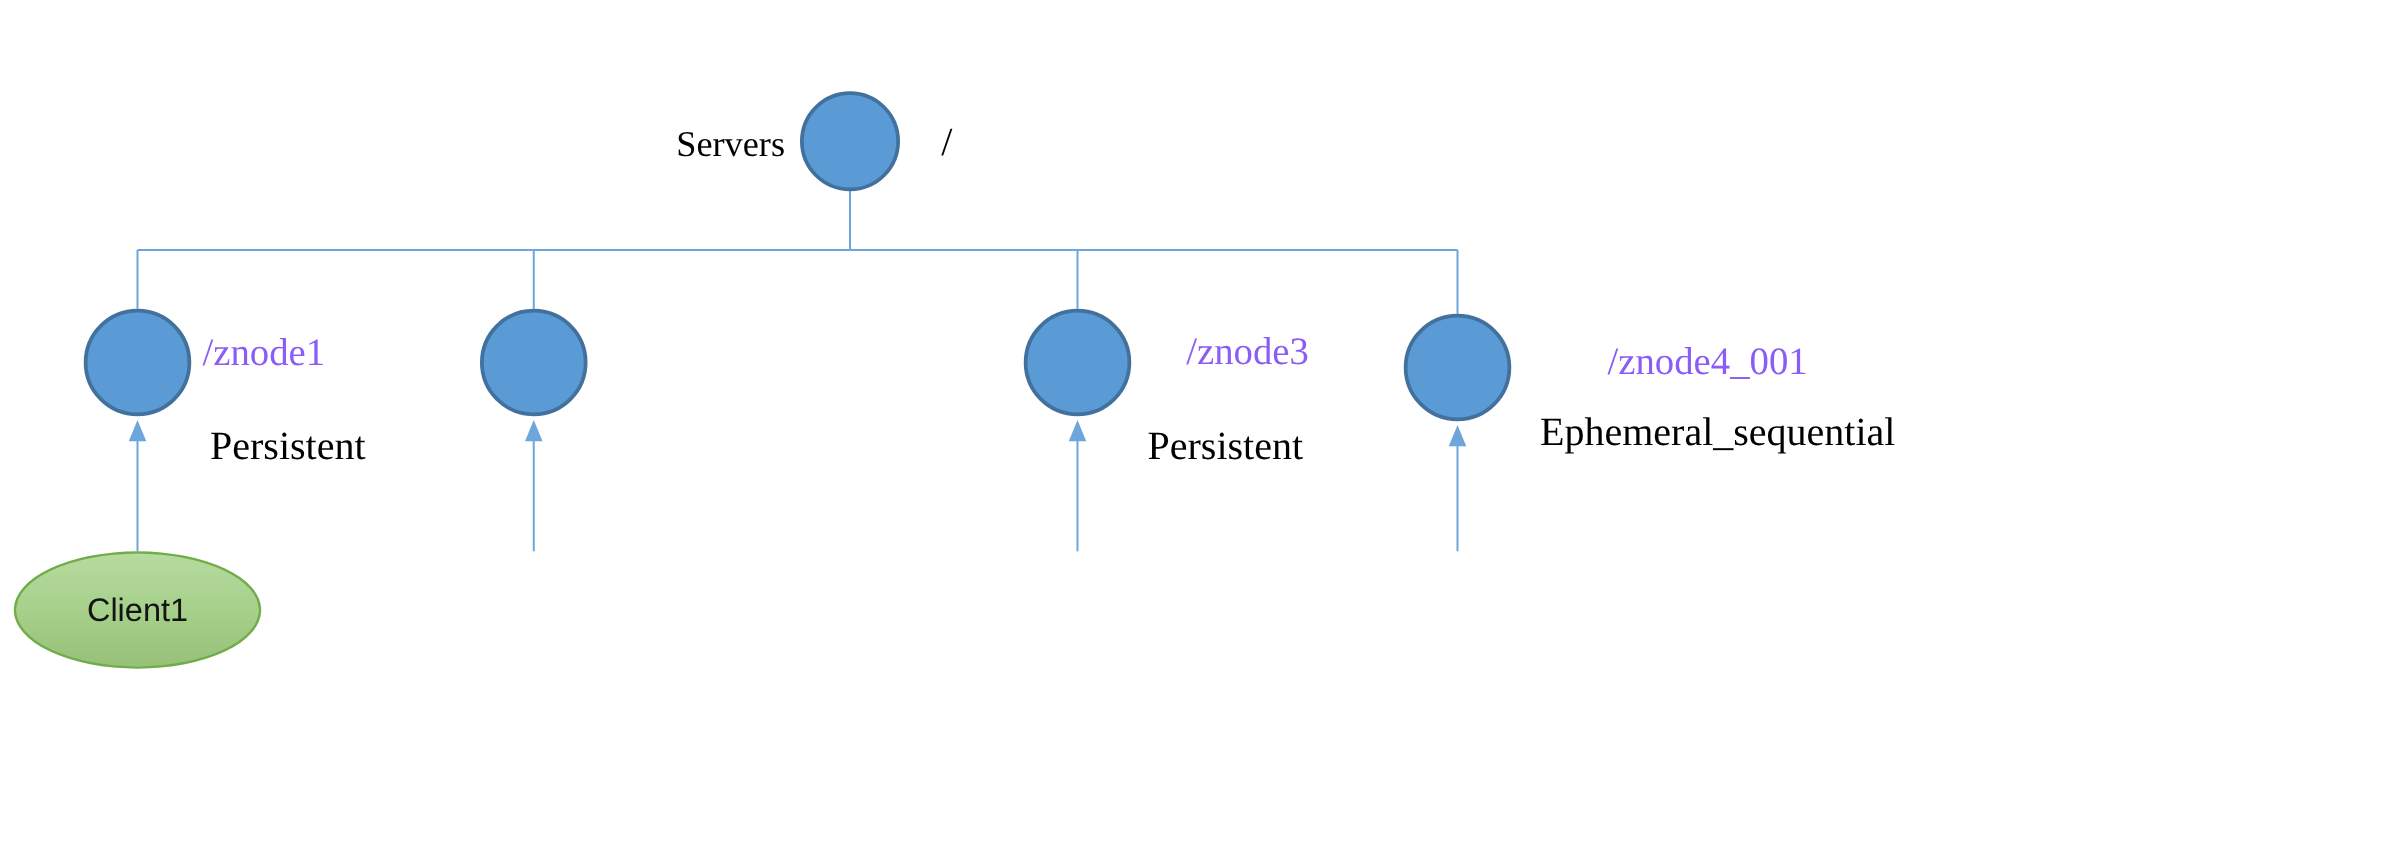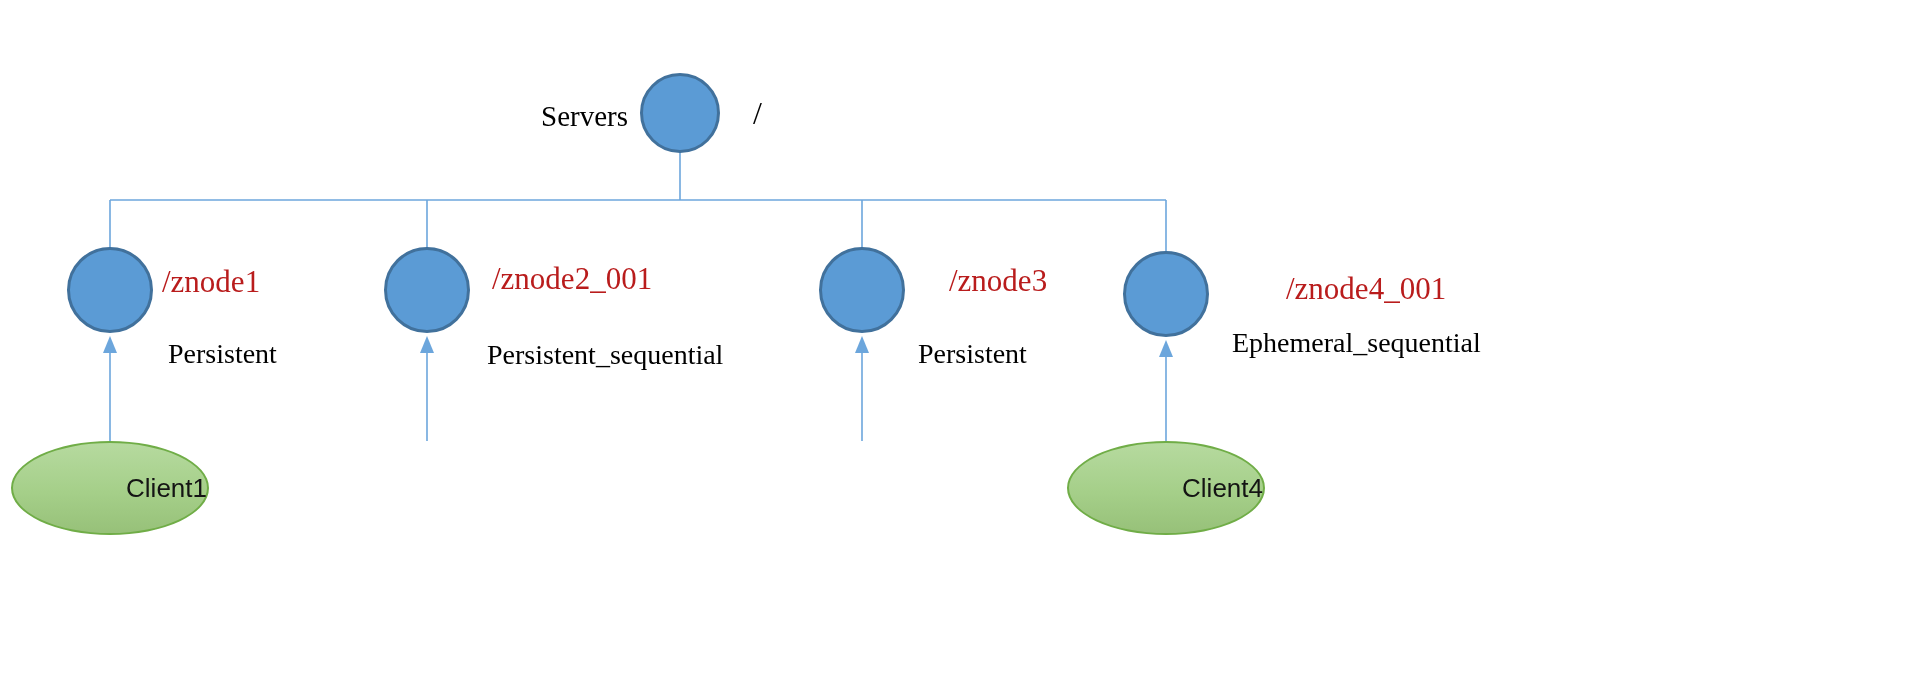--- a/index.html
+++ b/index.html
@@ -38,29 +38,29 @@
     position: absolute;
     width: 86px;
     height: 86px;
     border-radius: 50%;
     background: #5B9BD5;
     border: 3px solid #41719C;
     box-sizing: border-box;
   }
   .label {
     position: absolute;
-    color: #b91c1c;
+    color: #8b5cf6;
     font-size: 31px;
     line-height: 1.1;
     white-space: nowrap;
   }
   .type-label {
     position: absolute;
     color: #000000;
-    font-size: 28px;
+    font-size: 32px;
     line-height: 1.1;
     white-space: nowrap;
   }
   .root-label {
     position: absolute;
     left: 460px;
     top: 101px;
     width: 168px;
     text-align: right;
     color: #000000;
@@ -79,21 +79,21 @@
   .client-ellipse {
     position: absolute;
     width: 198px;
     height: 94px;
     border-radius: 50%;
     background: linear-gradient(180deg, #b6da9f 0%, #a5cf89 55%, #97c179 100%);
     border: 2px solid #70AD47;
     box-sizing: border-box;
     display: flex;
     align-items: center;
-    justify-content: flex-end;
+    justify-content: center;
     font-family: "Liberation Sans", sans-serif;
     font-size: 26px;
     color: #141414;
   }
 </style>
 </head>
 <body>
 
 <div class="canvas">
 
@@ -120,31 +120,26 @@
 
   <div class="root-label">Servers</div>
   <div class="root-circle"></div>
   <div class="root-path">/</div>
 
   <div class="znode-circle" style="left:67px; top:247px;"></div>
   <div class="label" style="left:162px; top:265px;">/znode1</div>
   <div class="type-label" style="left:168px; top:339px;">Persistent</div>
 
   <div class="znode-circle" style="left:384px; top:247px;"></div>
-  <div class="label" style="left:492px; top:262px;">/znode2_001</div>
-  <div class="type-label" style="left:487px; top:340px;">Persistent_sequential</div>
 
   <div class="znode-circle" style="left:819px; top:247px;"></div>
   <div class="label" style="left:949px; top:264px;">/znode3</div>
   <div class="type-label" style="left:918px; top:339px;">Persistent</div>
 
   <div class="znode-circle" style="left:1123px; top:251px;"></div>
   <div class="label" style="left:1238px; top:272px;margin-left:48px;">/znode4_001</div>
   <div class="type-label" style="left:1232px; top:328px;">Ephemeral_sequential</div>
 
   <div class="client-ellipse" style="left:11px; top:441px;">
     <span>Client1</span>
   </div>
-  <div class="client-ellipse" style="left:1067px; top:441px;">
-    <span>Client4</span>
-  </div>
 
 </div>
 
 </body></html>

